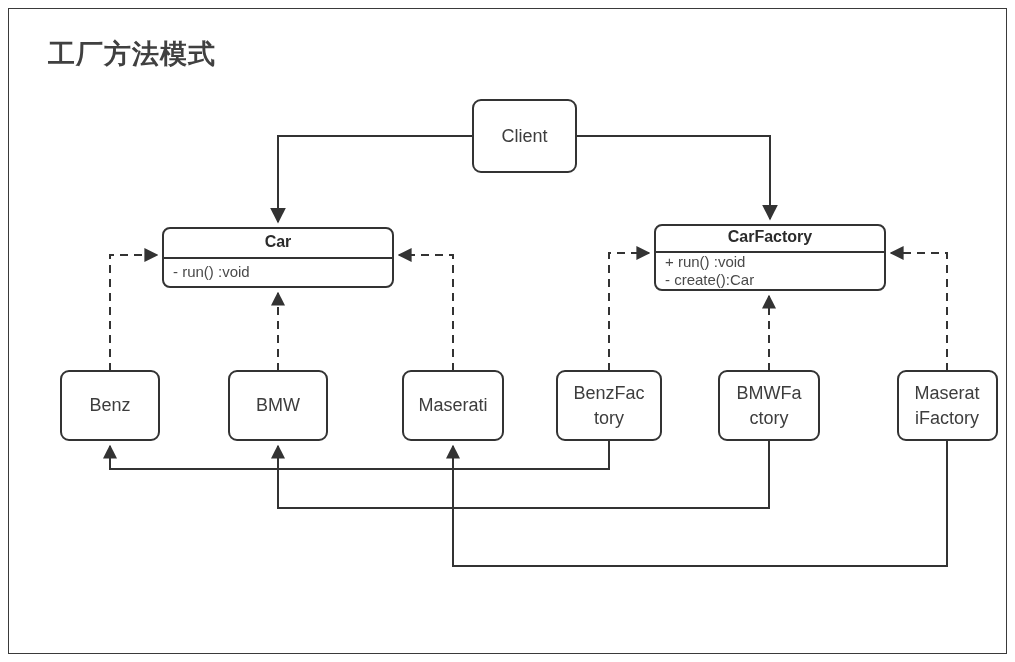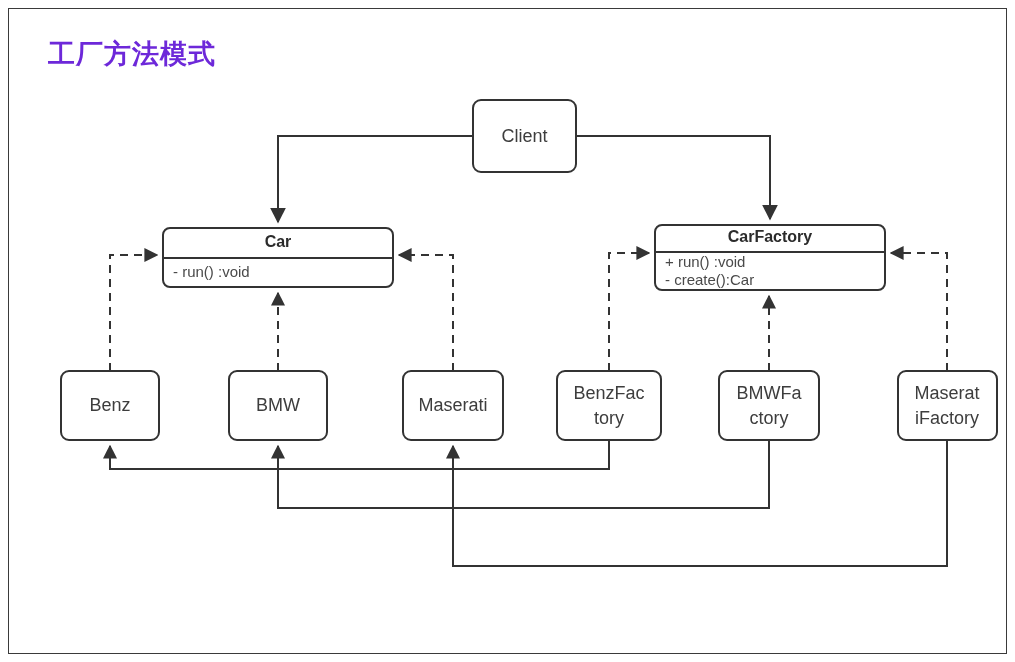--- a/index.html
+++ b/index.html
@@ -22,21 +22,21 @@
     border: 1px solid #3a3a3a;
     box-sizing: border-box;
     background: #ffffff;
   }
   #diagram-title {
     position: absolute;
     left: 48px;
     top: 36px;
     font-size: 27px;
     font-weight: bold;
-    color: #6d28d9;
+    color: #404040;
     letter-spacing: 1px;
     white-space: nowrap;
   }
   svg#uml-svg {
     position: absolute;
     left: 0;
     top: 0;
     width: 1015px;
     height: 662px;
   }

